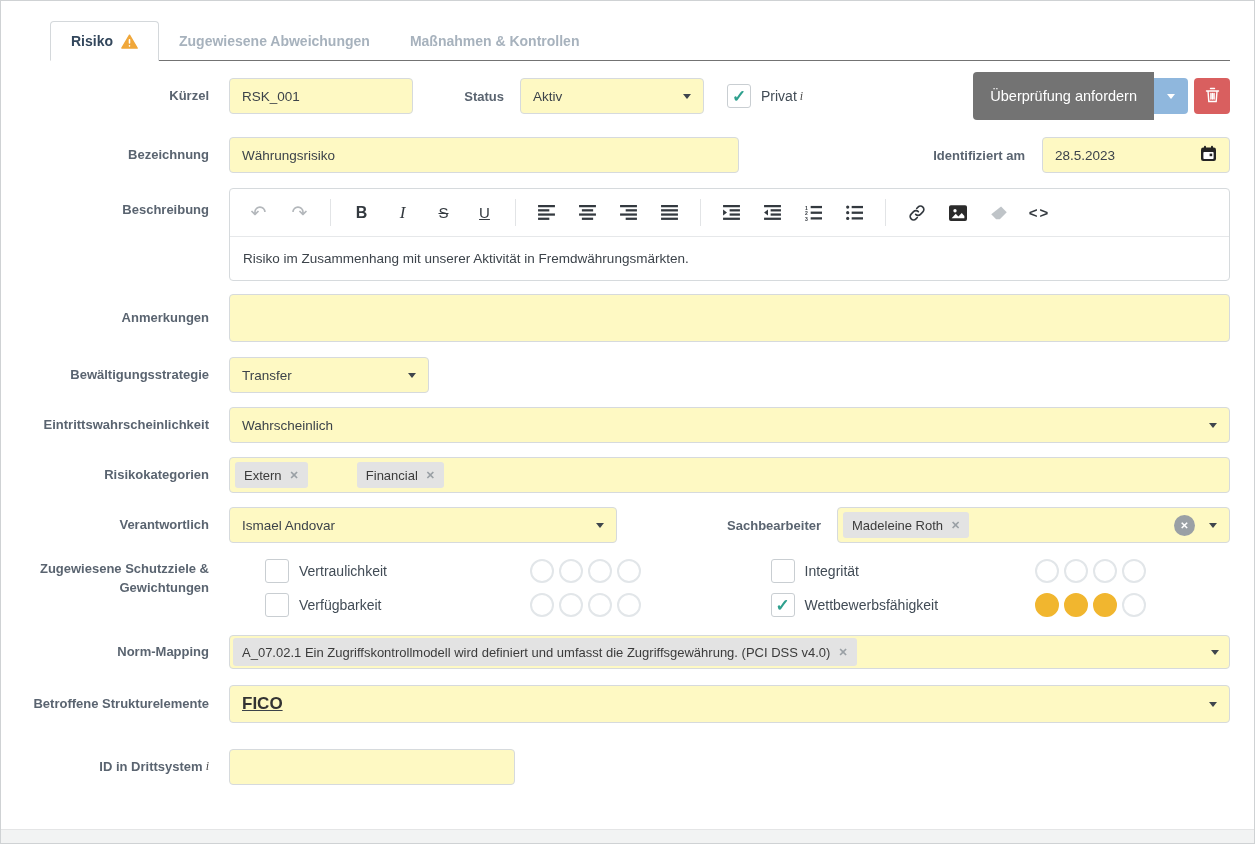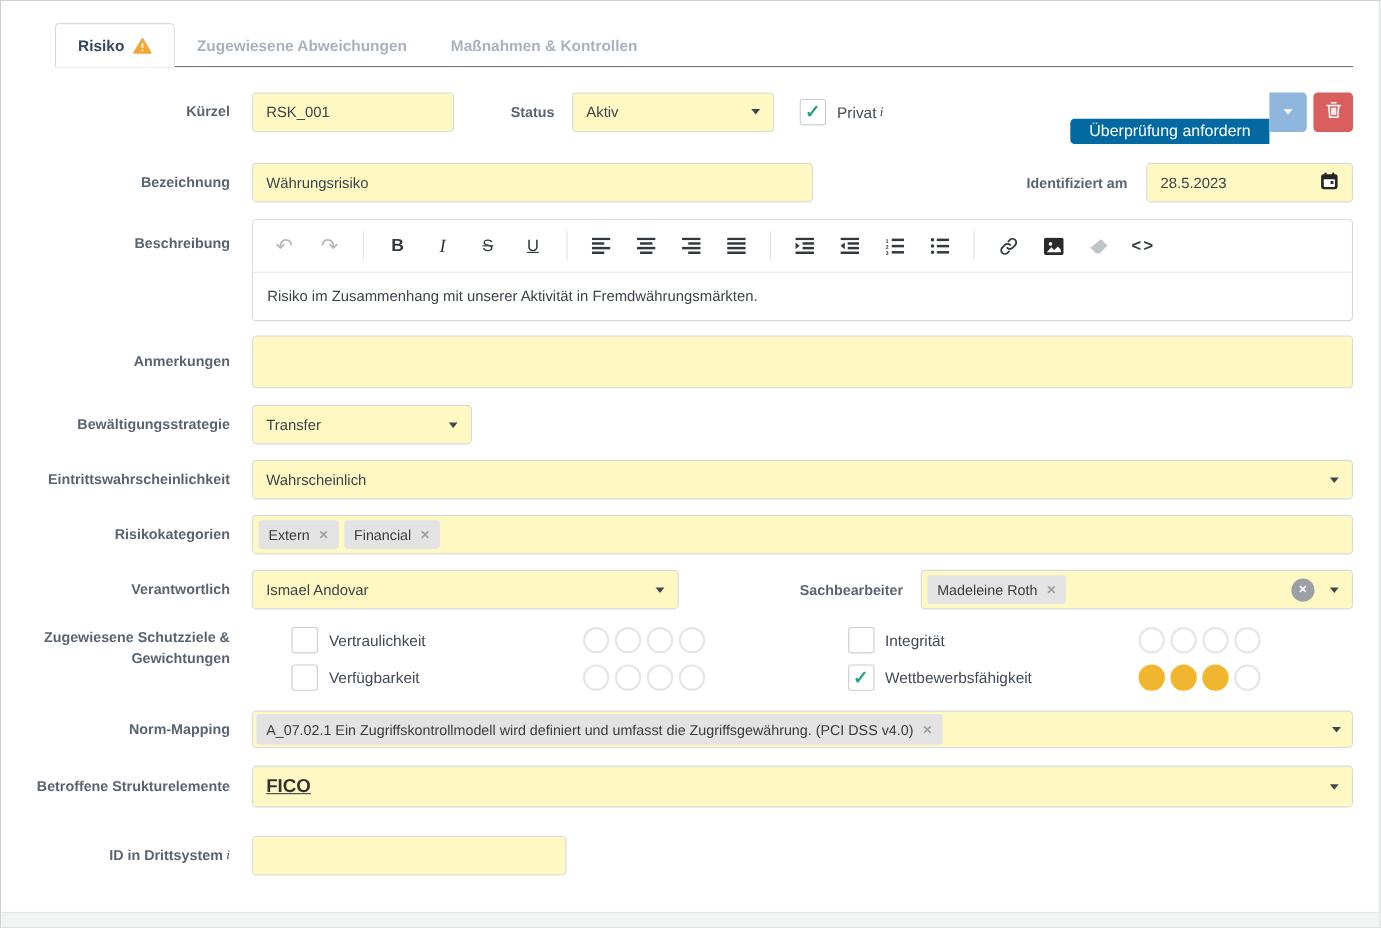--- a/index.html
+++ b/index.html
@@ -30,21 +30,21 @@
   .ml-auto{margin-left:auto;}
   .grow{flex:1;}
 
   
   .tag{background:#e3e3e3;border-radius:3px;height:26px;display:inline-flex;align-items:center;padding:0 9px;font-size:13px;color:#3b3b3b;gap:8px;margin-right:5px;white-space:nowrap;}
   .tag .x{color:#9aa0a5;font-size:11px;font-weight:700;cursor:pointer;}
   .clear-circle{width:21px;height:21px;border-radius:50%;background:#9aa0a5;color:#fff;display:flex;align-items:center;justify-content:center;font-size:10px;font-weight:700;margin-left:auto;margin-right:14px;cursor:pointer;}
 
   
   .btn-group{display:flex;align-items:center;margin-left:auto;}
-  .btn-primary{height:23px;background:#0369a1;color:#fff;border:none;border-radius:4px 0 0 4px;font-size:14.5px;padding:0 17px;font-family:"Liberation Sans",sans-serif;cursor:pointer;margin-top:36px;}
+  .btn-primary{height:48px;background:#737373;color:#fff;border:none;border-radius:4px 0 0 4px;font-size:14.5px;padding:0 17px;font-family:"Liberation Sans",sans-serif;cursor:pointer;}
   .btn-split{height:36px;width:34px;background:#8fb7dd;border:none;border-radius:0 4px 4px 0;display:flex;align-items:center;justify-content:center;cursor:pointer;}
   .btn-split .caret{border-top-color:#fff;}
   .btn-danger{height:36px;width:36px;background:#d95f5f;border:none;border-radius:4px;margin-left:6px;display:flex;align-items:center;justify-content:center;cursor:pointer;}
 
   
   .checkbox{width:24px;height:24px;box-sizing:border-box;border:1px solid #c9ced2;border-radius:3px;background:#fff;display:flex;align-items:center;justify-content:center;cursor:pointer;flex:0 0 auto;}
   .checkbox.checked::after{content:"✓";color:#2fa08e;font-size:17px;font-weight:700;line-height:1;}
   .cb-label{font-size:14px;color:#414b55;margin-left:10px;white-space:nowrap;}
 
   
@@ -310,21 +310,21 @@
       <div class="lbl">Eintrittswahrscheinlichkeit</div>
       <div class="fld grow" style="cursor:pointer;">
         <span>Wahrscheinlich</span>
         <span class="caret ml-auto"></span>
       </div>
     </div>
 
 
     <div class="row">
       <div class="lbl">Risikokategorien</div>
-      <div class="fld grow" style="padding-left:5px;">
+      <div class="fld grow" style="padding-left:5px;gap:44px;">
         <span class="tag">
             <span>Extern</span>
             <span class="x">✕</span>
           </span>
         <span class="tag">
             <span>Financial</span>
             <span class="x">✕</span>
           </span>
       </div>
     </div>

